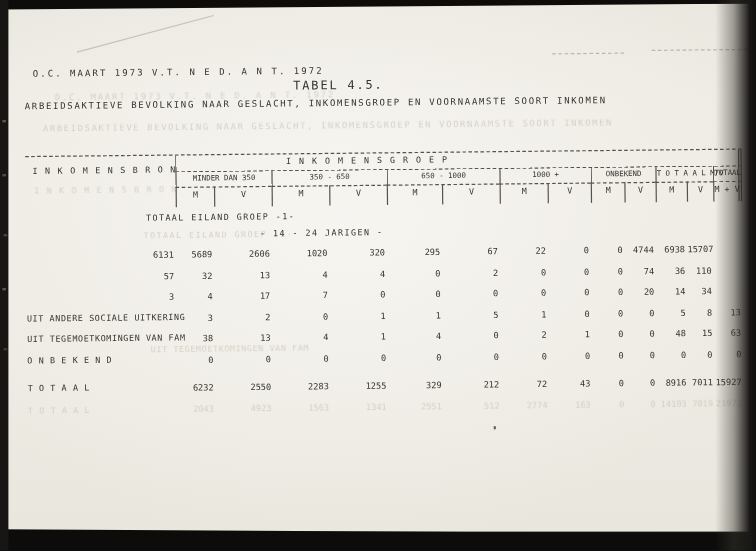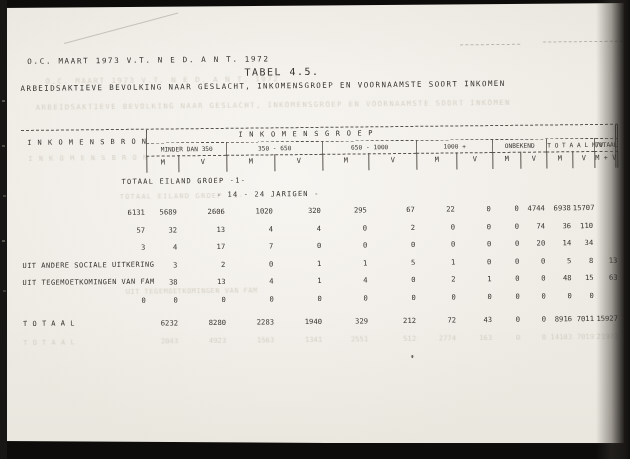--- a/index.html
+++ b/index.html
@@ -206,40 +206,41 @@
               <div class="cell num">0</div>
               <div class="cell num">2</div>
               <div class="cell num">1</div>
               <div class="cell num">0</div>
               <div class="cell num">0</div>
               <div class="cell num">48</div>
               <div class="cell num">15</div>
               <div class="cell num">63</div>
             </div>
             <div class="row drow">
+              <div class="cell rlabel">O N B E K E N D</div>
               <div class="cell num">0</div>
               <div class="cell num">0</div>
               <div class="cell num">0</div>
               <div class="cell num">0</div>
               <div class="cell num">0</div>
               <div class="cell num">0</div>
               <div class="cell num">0</div>
               <div class="cell num">0</div>
               <div class="cell num">0</div>
               <div class="cell num">0</div>
               <div class="cell num">0</div>
               <div class="cell num">0</div>
               <div class="cell num">0</div>
             </div>
             <div class="row drow totals">
               <div class="cell rlabel">T O T A A L</div>
               <div class="cell num">6232</div>
-              <div class="cell num">8280</div>
+              <div class="cell num">2550</div>
               <div class="cell num">2283</div>
-              <div class="cell num">1940</div>
+              <div class="cell num">1255</div>
               <div class="cell num">329</div>
               <div class="cell num">212</div>
               <div class="cell num">72</div>
               <div class="cell num">43</div>
               <div class="cell num">0</div>
               <div class="cell num">0</div>
               <div class="cell num">8916</div>
               <div class="cell num">7011</div>
               <div class="cell num">15927</div>
             </div>

